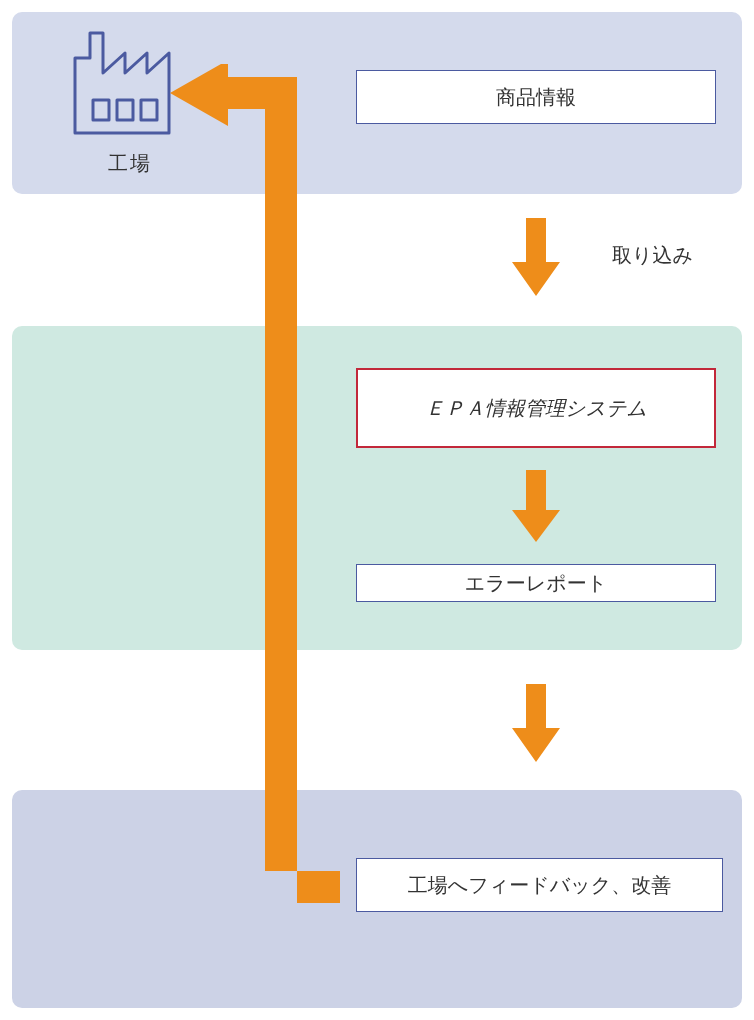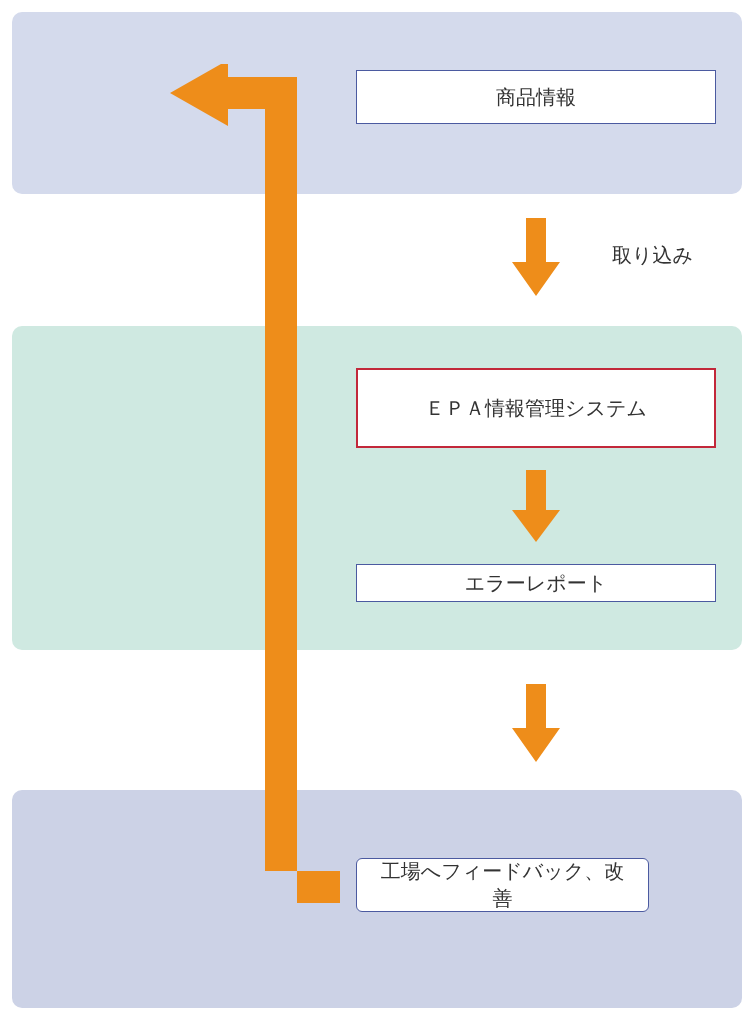--- a/index.html
+++ b/index.html
@@ -40,21 +40,21 @@
     background: #fff;
     border: 1.5px solid #4b5aa0;
     text-align: center;
     font-size: 20px;
     display: flex;
     align-items: center;
     justify-content: center;
     padding: 0 20px;
     box-sizing: border-box;
   }
-  .box-red { border: 2.5px solid #c2283a; font-size: 20px; line-height: 1.5; }
+  .box-red { border: 2.5px solid #c2283a; font-size: 20px; line-height: 1.5; font-style: italic; }
 
   .small-arrow {
     position: absolute;
     width: 48px;
   }
   .small-arrow svg { display: block; }
 
   .big-arrow {
     position: absolute;
   }
@@ -67,32 +67,43 @@
 </style>
 </head>
 <body>
 
 <div class="stage">
 
   <div class="row row1"></div>
   <div class="row row2"></div>
   <div class="row row3"></div>
 
+  <div class="icon-area" style="top:28px;">
+    <svg width="130" height="110" viewBox="0 0 130 110">
+      <g fill="none" stroke="#4b5aa0" stroke-width="3" stroke-linejoin="round" stroke-linecap="round">
+        <path d="M10 105 L10 30 L25 30 L25 5 L38 5 L38 45 L60 25 L60 45 L82 25 L82 45 L104 25 L104 105 Z"></path>
+        <rect x="28" y="72" width="16" height="20"></rect>
+        <rect x="52" y="72" width="16" height="20"></rect>
+        <rect x="76" y="72" width="16" height="20"></rect>
+      </g>
+    </svg>
+    <div class="icon-label">工場</div>
+  </div>
 
 
 
   <div class="box" style="left:356px; top:70px; width:360px; height:54px;">商品情報</div>
 
   <div class="box box-red" style="left:356px; top:368px; width:360px; height:80px; flex-direction:column;">
     <div>ＥＰＡ情報管理システム</div>
   </div>
 
   <div class="box" style="left:356px; top:564px; width:360px; height:38px;">エラーレポート</div>
 
-  <div class="box" style="left:356px; top:858px; width:293px; height:54px;border-radius:6px;">工場へフィードバック、改善</div>
+  <div class="box" style="left:356px; top:858px; width:367px; height:54px;">工場へフィードバック、改善</div>
 
   <div class="small-arrow" style="left:512px; top:218px;">
     <svg width="48" height="78" viewBox="0 0 48 78">
       <path d="M14 0 L34 0 L34 44 L48 44 L24 78 L0 44 L14 44 Z" fill="#ee8d1a"></path>
     </svg>
   </div>
   <div class="arrow-label" style="left:572px; top:242px;margin-left:40px;">取り込み</div>
 
   <div class="small-arrow" style="left:512px; top:470px;">
     <svg width="48" height="72" viewBox="0 0 48 72">

